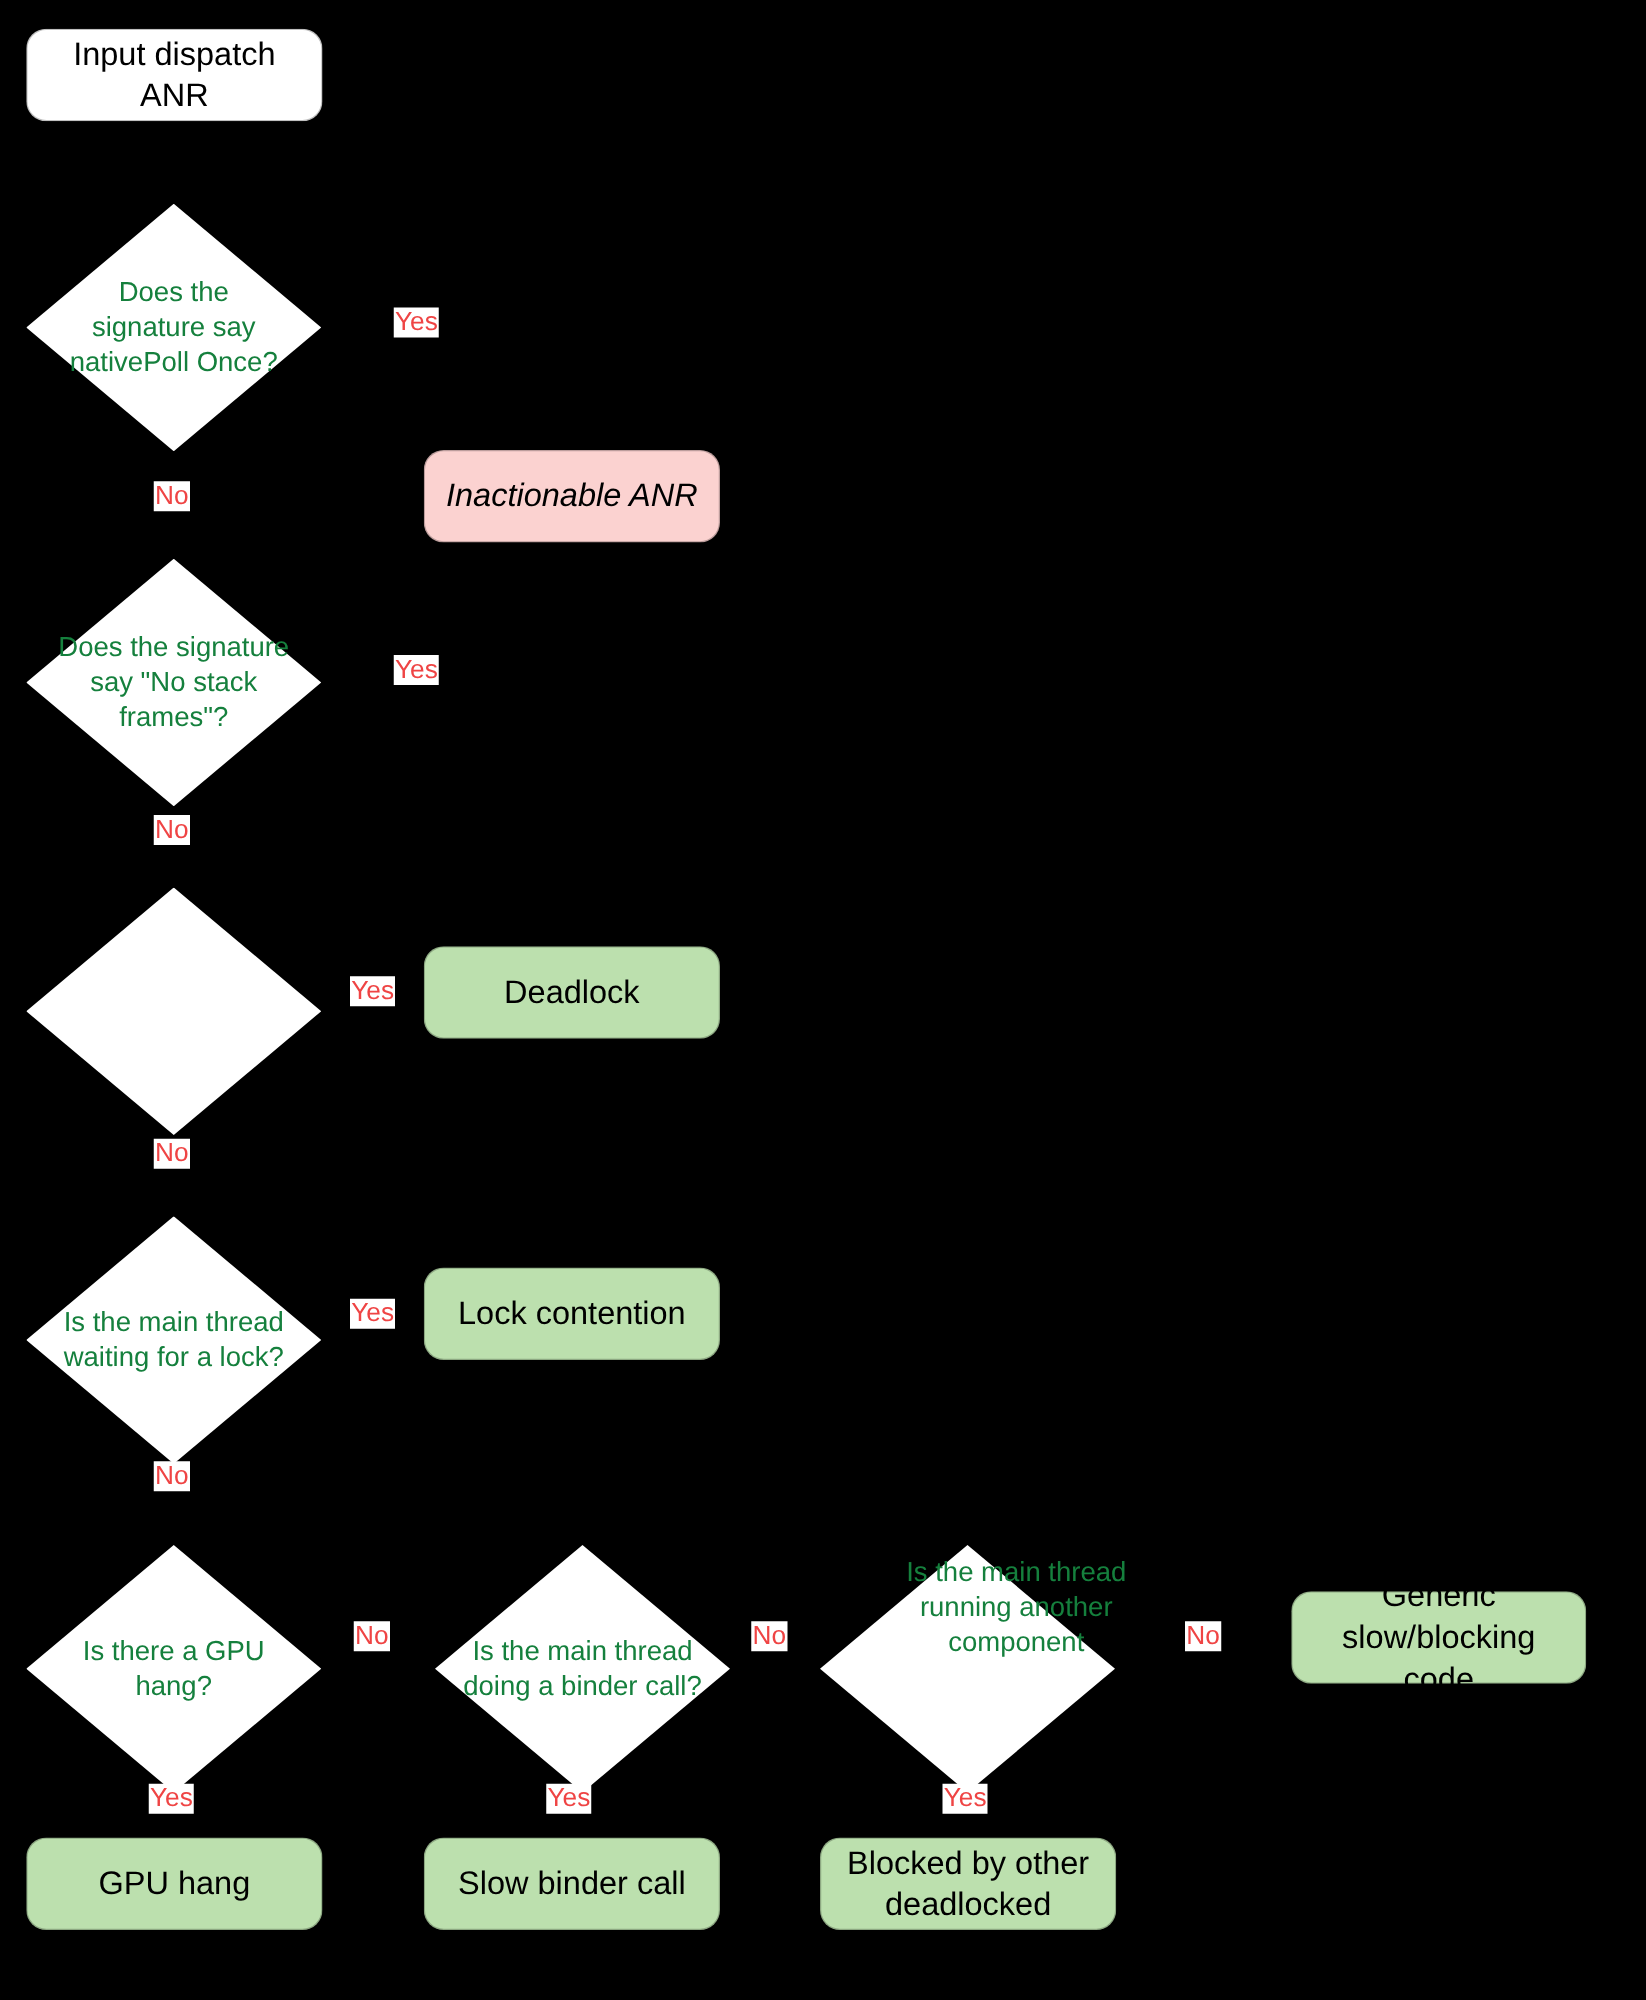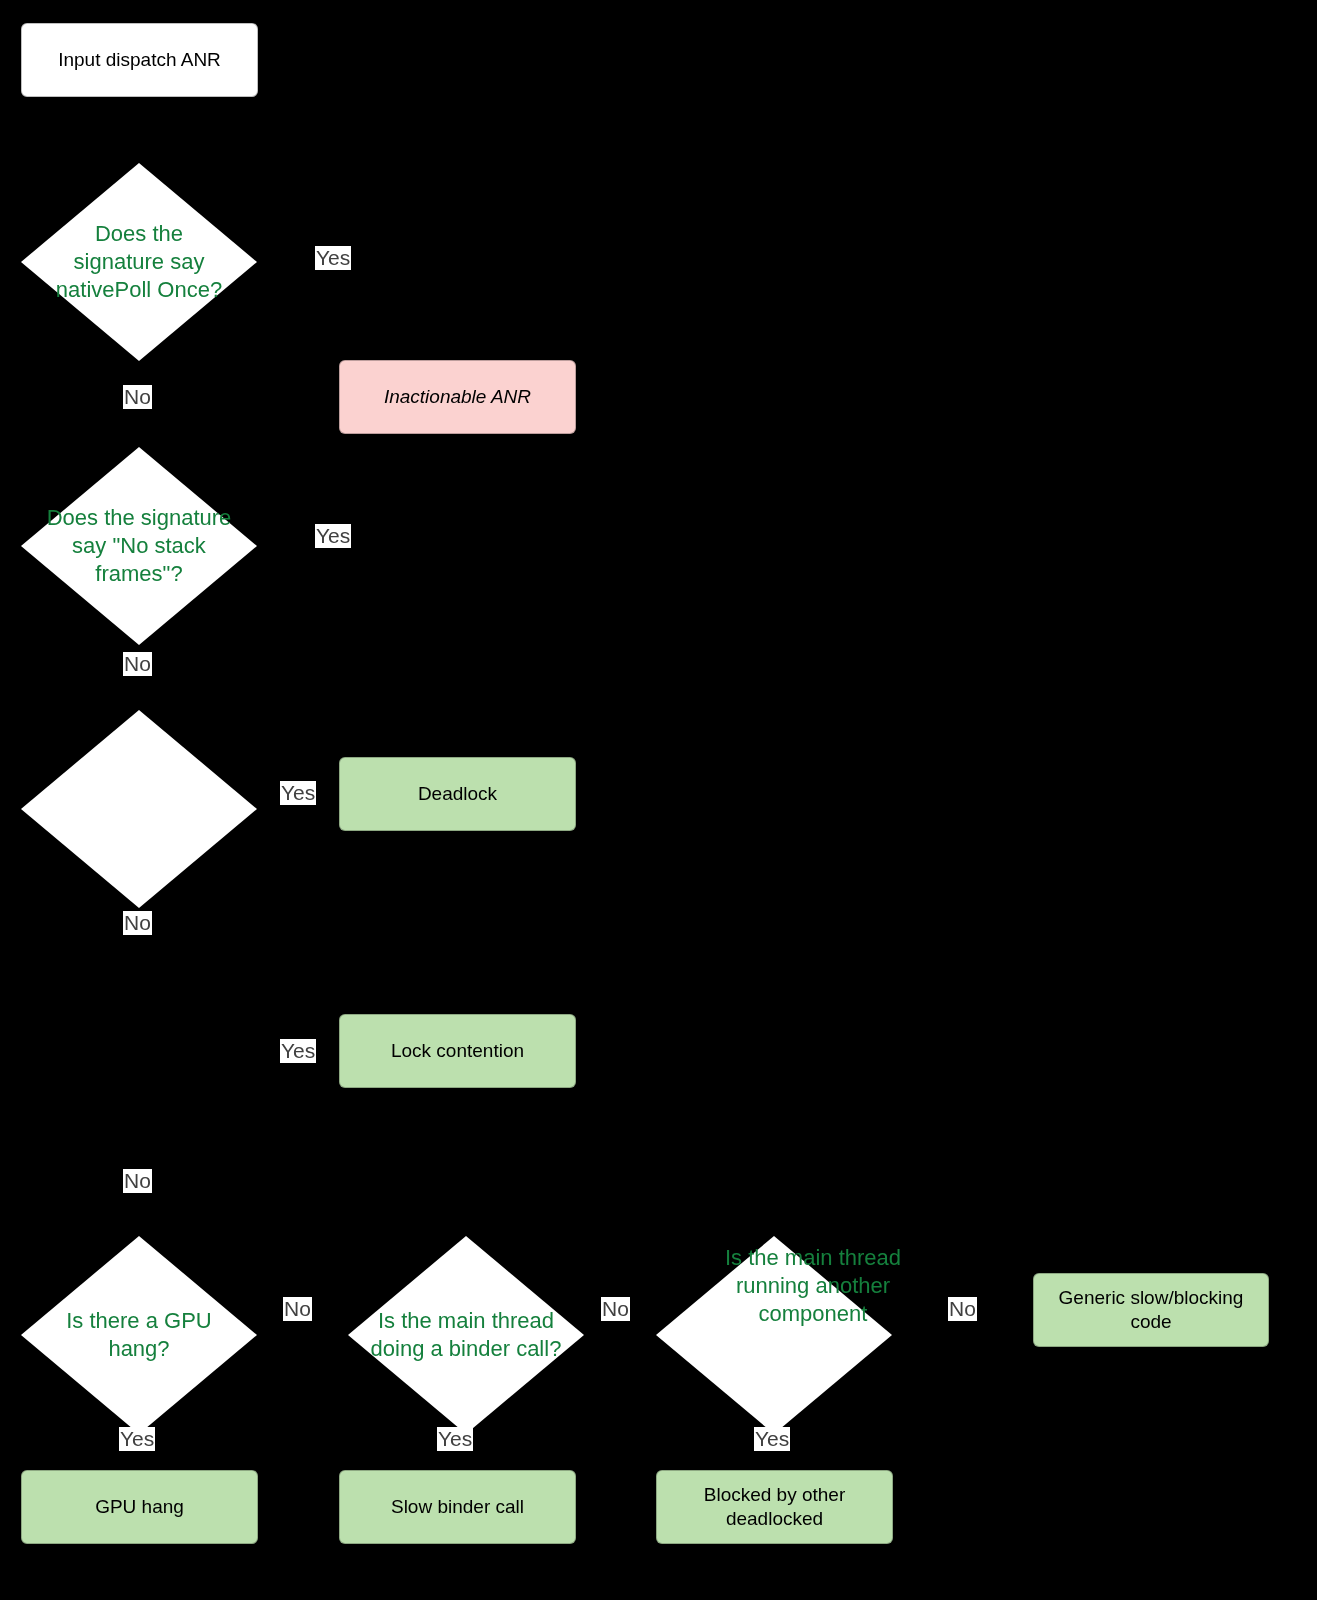--- a/index.html
+++ b/index.html
@@ -12,27 +12,27 @@
     width: 1317px;
     height: 1600px;
     background: #000000;
     font-family: "Liberation Sans", sans-serif;
     overflow: hidden;
   }
   
   .node-box {
     position: absolute;
     box-sizing: border-box;
-    border-radius: 6px;
+    border-radius: 16px;
     display: flex;
     align-items: center;
     justify-content: center;
     text-align: center;
     color: #000000;
-    font-size: 19px;
+    font-size: 26px;
     line-height: 1.28;
     padding: 6px 12px;
     border: 1px solid rgba(0,0,0,0.25);
   }
   .node-box.white  { background: #ffffff; }
   .node-box.pink   { background: #fbd2d0; }
   .node-box.green  { background: #bce0ae; }
 
   
   .node-diamond {
@@ -55,21 +55,21 @@
     font-size: 22px;
     line-height: 1.28;
     width: 78%;
     pointer-events: none;
   }
 
   
   .edge-label {
     position: absolute;
     background: #ffffff;
-    color: #404040;
+    color: #ef4444;
     font-size: 21px;
     line-height: 1.05;
     padding: 1px 1px;
     white-space: nowrap;
   }
 
   
   .edge-svg {
     position: absolute;
     left: 0; top: 0;
@@ -156,20 +156,24 @@
     <span>Yes</span>
   </div>
   <div class="edge-label" style="left:123px; top:911px;">
     <span>No</span>
   </div>
 
   <div class="node-box green" style="left:339px; top:757px; width:237px; height:74px;">
     <span>Deadlock</span>
   </div>
 
+  <div class="node-diamond" style="left:21px; top:973px; width:236px; height:198px;">
+    <span class="shape"></span>
+    <span class="dlabel" style="width:86%;">Is the main thread waiting for a lock?</span>
+  </div>
   <div class="edge-label" style="left:280px; top:1039px;">
     <span>Yes</span>
   </div>
   <div class="edge-label" style="left:123px; top:1169px;">
     <span>No</span>
   </div>
 
   <div class="node-box green" style="left:339px; top:1014px; width:237px; height:74px;">
     <span>Lock contention</span>
   </div>

